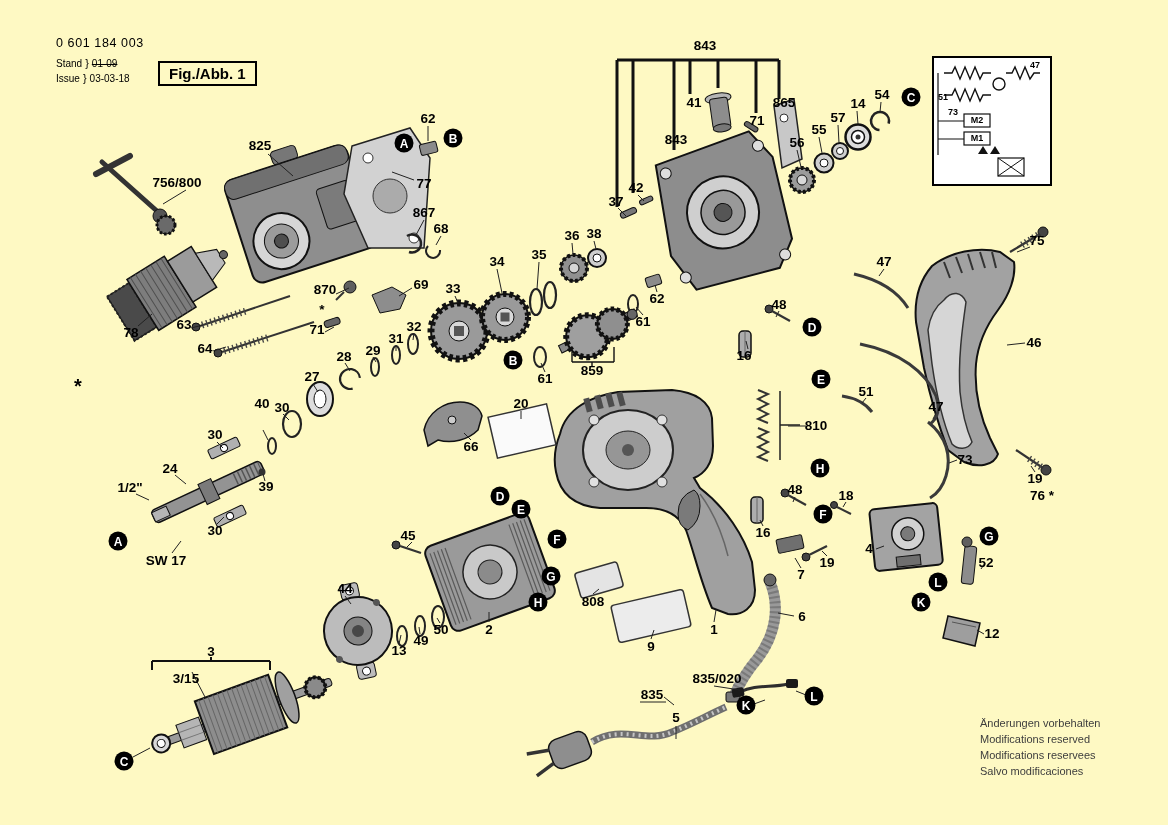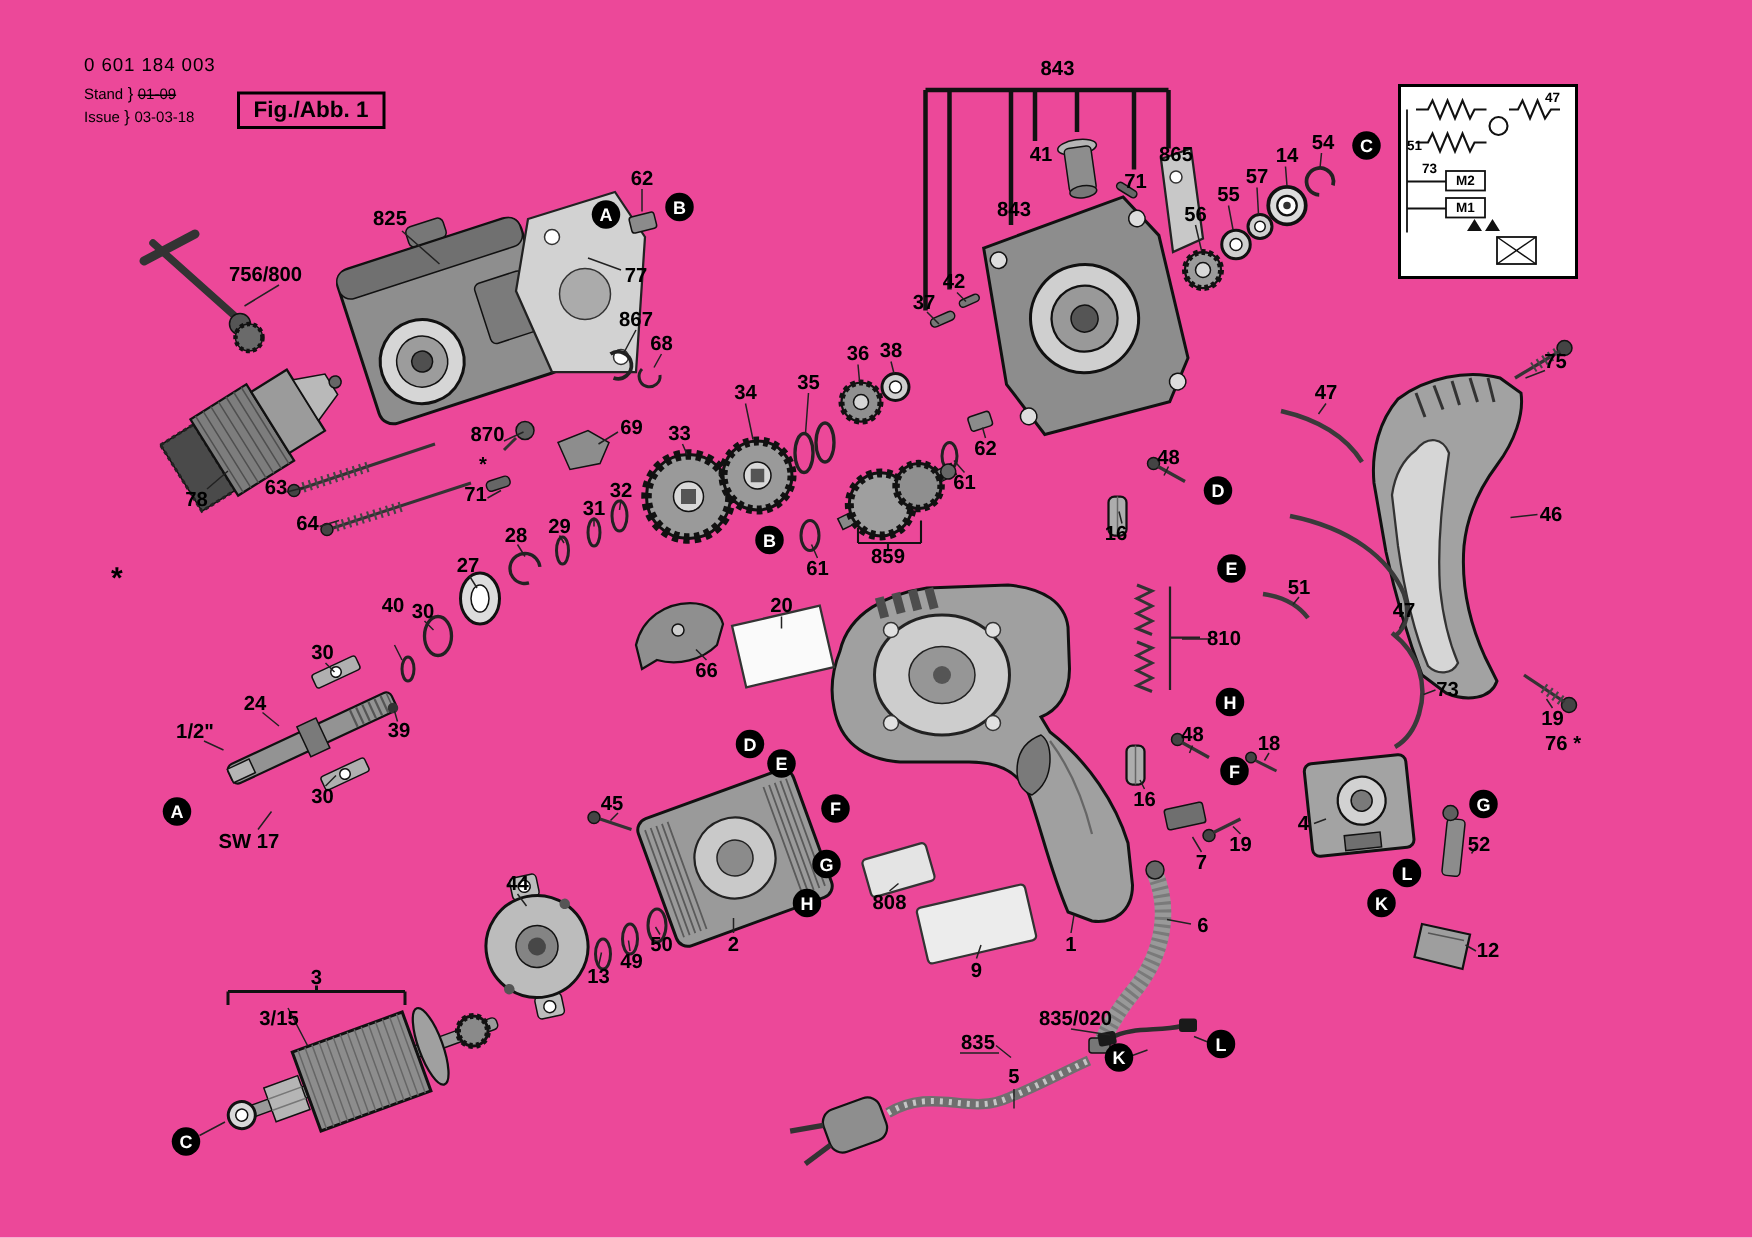--- a/index.html
+++ b/index.html
@@ -1,16 +1,16 @@
 <!DOCTYPE html>
 <html><head>
 <meta charset="utf-8">
 <style>
   html,body{margin:0;padding:0;background:#fff;}
-  .page{position:relative;width:1168px;height:825px;background:#ec4899;overflow:hidden;
+  .page{position:relative;width:1168px;height:825px;background:#fef9c3;overflow:hidden;
         font-family:"Liberation Sans", sans-serif;color:#000;}
   svg.canvas{position:absolute;left:0;top:0;}
   .labels-layer{position:absolute;left:0;top:0;width:100%;height:100%;pointer-events:none;}
   .plabel{position:absolute;transform:translate(-50%,-50%);font-weight:bold;font-size:13.5px;
           white-space:nowrap;line-height:1;}
   .clabel{position:absolute;transform:translate(-50%,-50%);width:19px;height:19px;border-radius:50%;
           background:#000;color:#fff;font-weight:bold;font-size:12px;display:flex;
           align-items:center;justify-content:center;line-height:1;}
   .header{position:absolute;left:56px;top:36px;}
   .doc-number{font-size:12.5px;letter-spacing:.6px;}
@@ -422,20 +422,26 @@
         <span>03-03-18</span>
       </div>
     </div>
   </div>
   <div class="figbox">Fig./Abb. 1</div>
 
   <div class="note">
     <span class="star">*</span>
   </div>
 
+  <div class="footer">
+    <div>Änderungen vorbehalten</div>
+    <div>Modifications reserved</div>
+    <div>Modifications reservees</div>
+    <div>Salvo modificaciones</div>
+  </div>
 
   <span class="inset-label" style="left:1035px;top:65px;">47</span>
   <span class="inset-label" style="left:943px;top:97px;">51</span>
   <span class="inset-label" style="left:953px;top:112px;">73</span>
   <span class="inset-label" style="left:977px;top:120px;">M2</span>
   <span class="inset-label" style="left:977px;top:138px;">M1</span>
 
   <div class="labels-layer">
       <div class="plabel" style="left: 705px; top: 46px;">843</div>
       <div class="plabel" style="left: 694px; top: 103px;">41</div>

